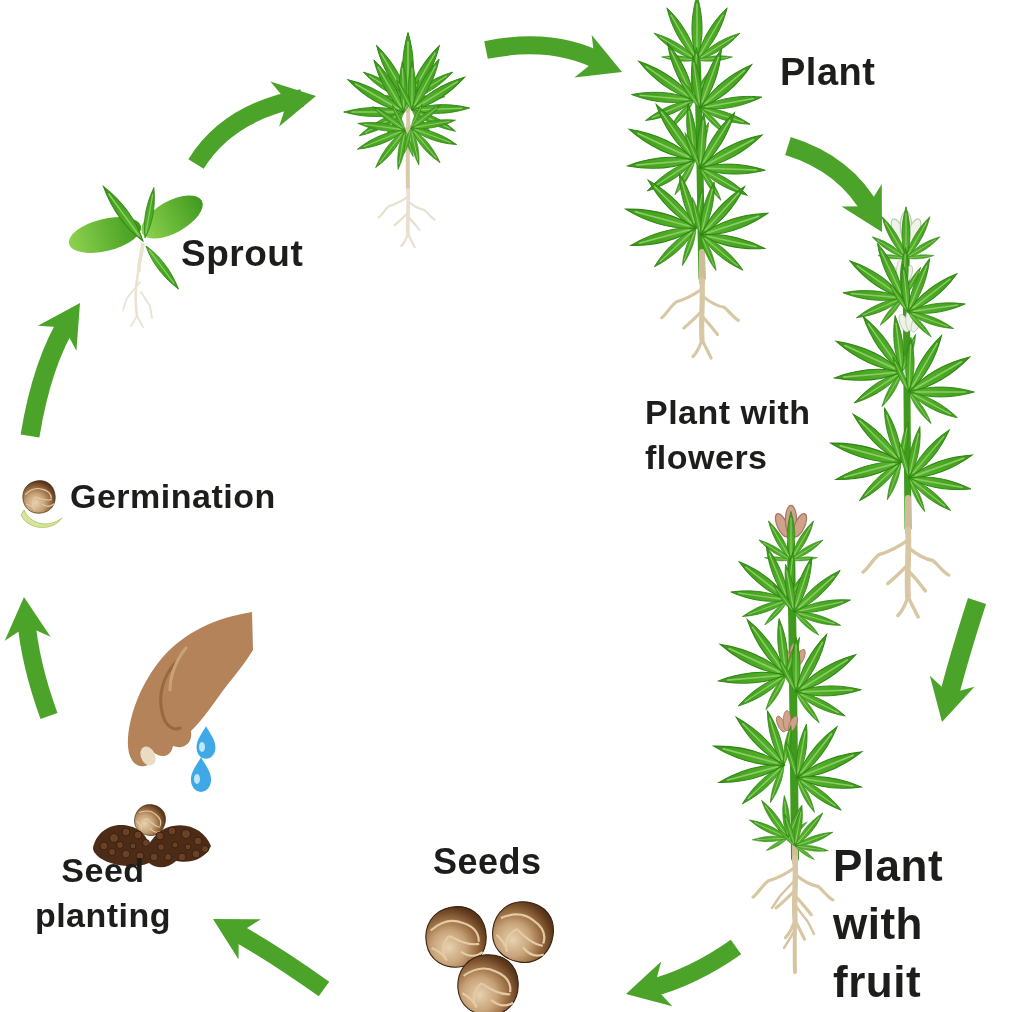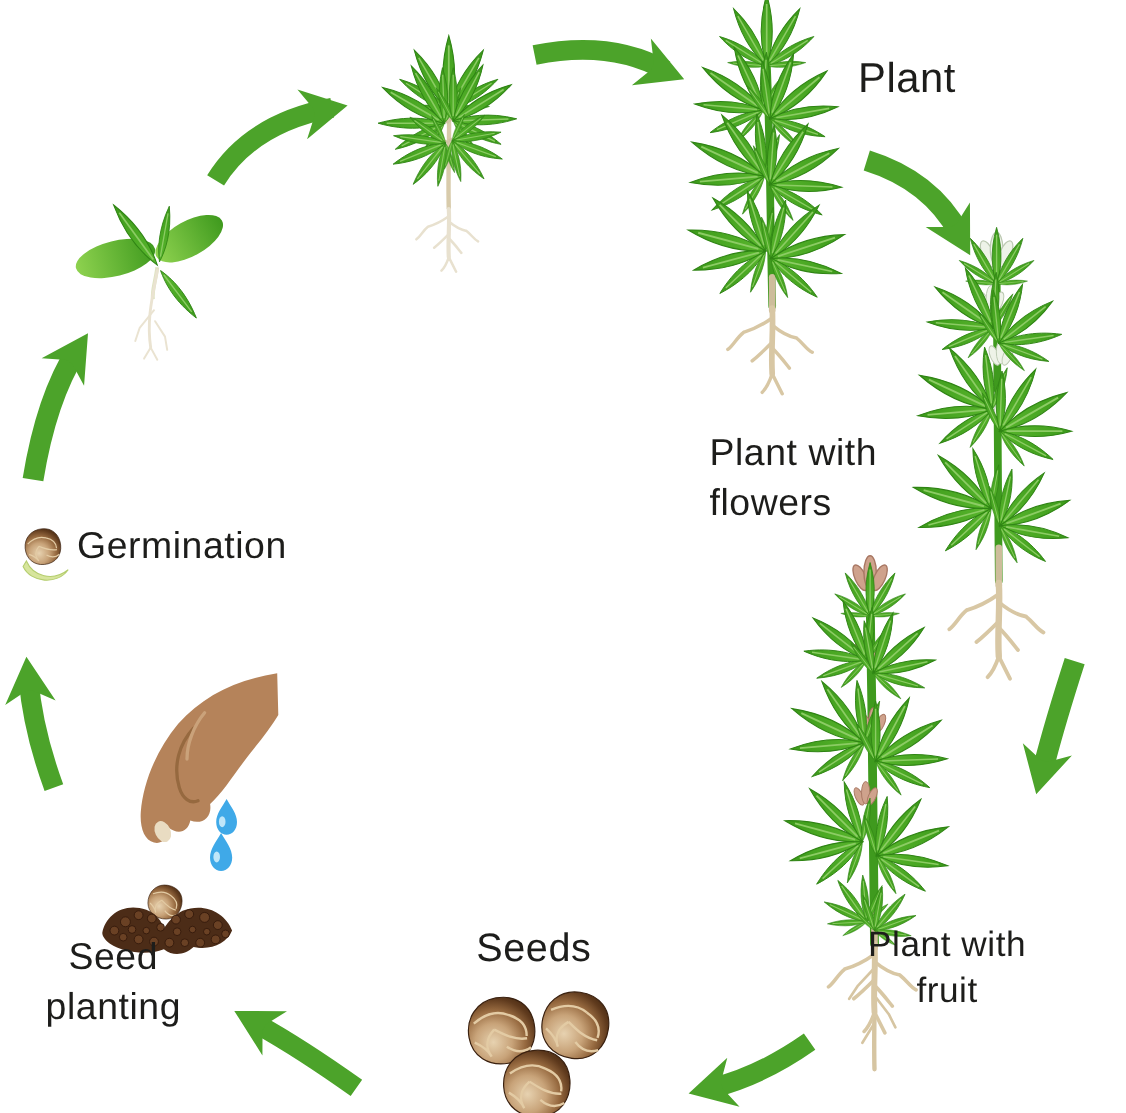--- a/index.html
+++ b/index.html
@@ -3,27 +3,27 @@
 <meta charset="utf-8">
 <style>
   html,body{margin:0;padding:0;background:#fff;}
   .canvas{
     position:relative;width:1024px;height:1012px;background:#ffffff;
     font-family:"Liberation Sans",sans-serif;overflow:hidden;
   }
   .art{position:absolute;left:0;top:0;}
   .stage-label{
     position:absolute;color:#1d1d1b;letter-spacing:.5px;line-height:1.32;
-    font-weight:400;white-space:normal;
+    font-weight:700;white-space:normal;
   }
   .lbl-sprout{left:181px;top:230px;font-size:37px;}
   .lbl-seedling{left:423px;top:143px;font-size:37px;}
   .lbl-plant{left:780px;top:47px;font-size:38px;}
   .lbl-flowers{left:645px;top:390px;width:192px;font-size:34px;text-align:left;}
-  .lbl-fruit{left:775px;top:837px;width:172px;font-size:32px;text-align:center;}
+  .lbl-fruit{left:833px;top:837px;width:172px;font-size:44px;}
   .lbl-seeds{left:433px;top:838px;font-size:36px;}
   .lbl-planting{left:28px;top:848px;width:150px;font-size:34px;text-align:center;}
   .lbl-germination{left:70px;top:474px;font-size:34px;text-align:right;}
 </style>
 </head>
 <body>
 
 <div class="canvas">
 
   <svg class="art" width="1024" height="1012" viewBox="0 0 1024 1012">
@@ -261,18 +261,19 @@
       </g>
     </g>
 
     <g>
       <path d="M 24 510 C 30 524, 48 529, 62 518 C 52 532, 28 530, 21 515 Z" fill="#d7e59c" stroke="#b4cd6e" stroke-width="1"></path>
       <use href="#seedShape" transform="translate(39,497) rotate(-15) scale(0.58)"></use>
     </g>
   </svg>
 
   <div class="stage-label lbl-germination">Germination</div>
+  <div class="stage-label lbl-sprout">Sprout</div>
   <div class="stage-label lbl-plant">Plant</div>
   <div class="stage-label lbl-flowers">Plant with flowers</div>
   <div class="stage-label lbl-fruit">Plant with fruit</div>
   <div class="stage-label lbl-seeds">Seeds</div>
   <div class="stage-label lbl-planting">Seed planting</div>
 </div>
 
 </body></html>

